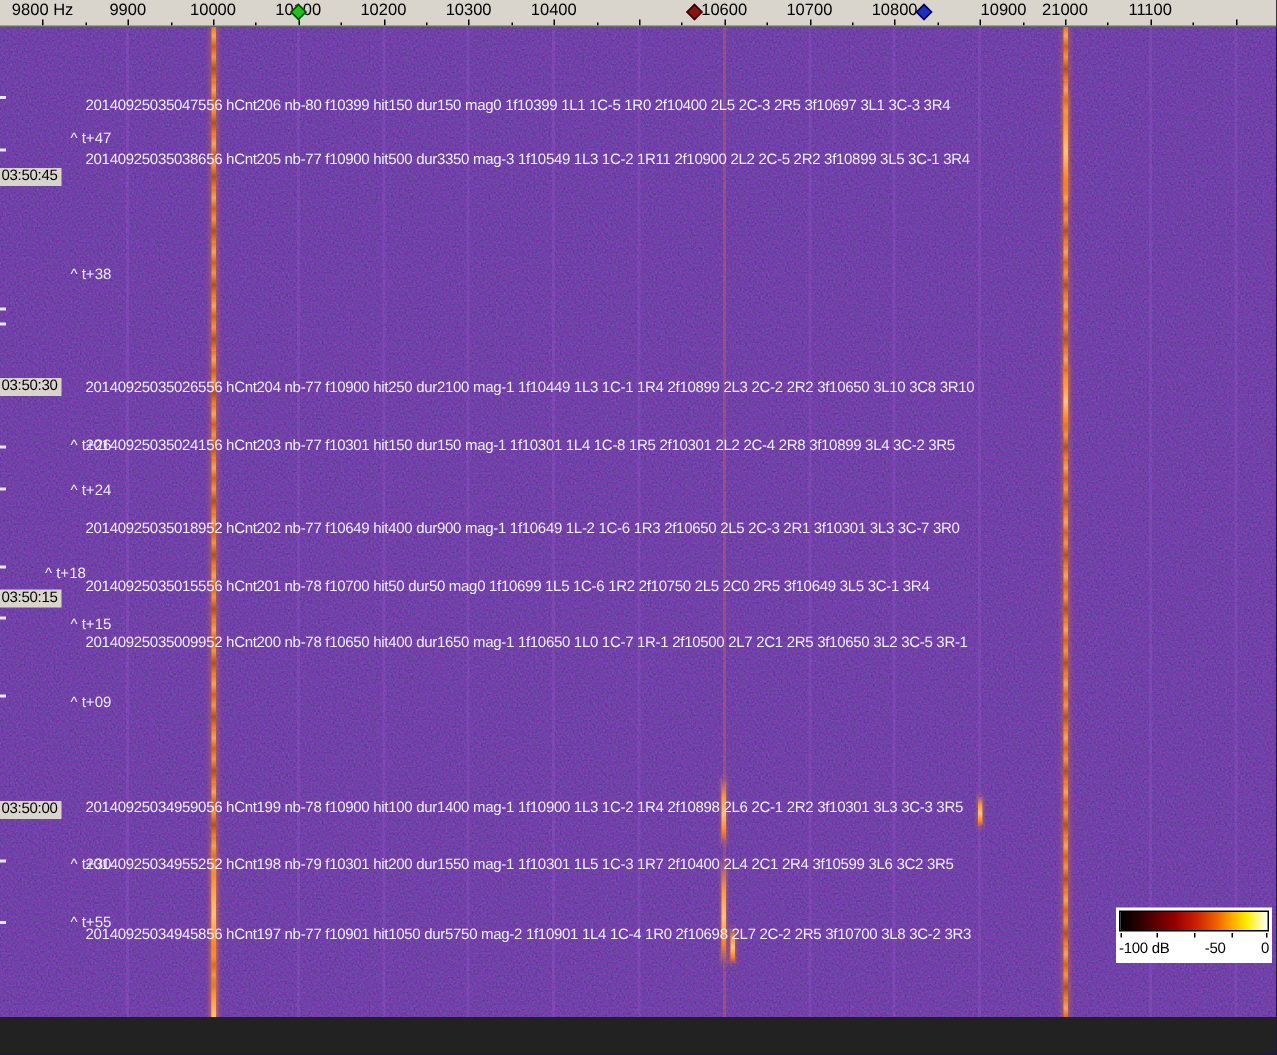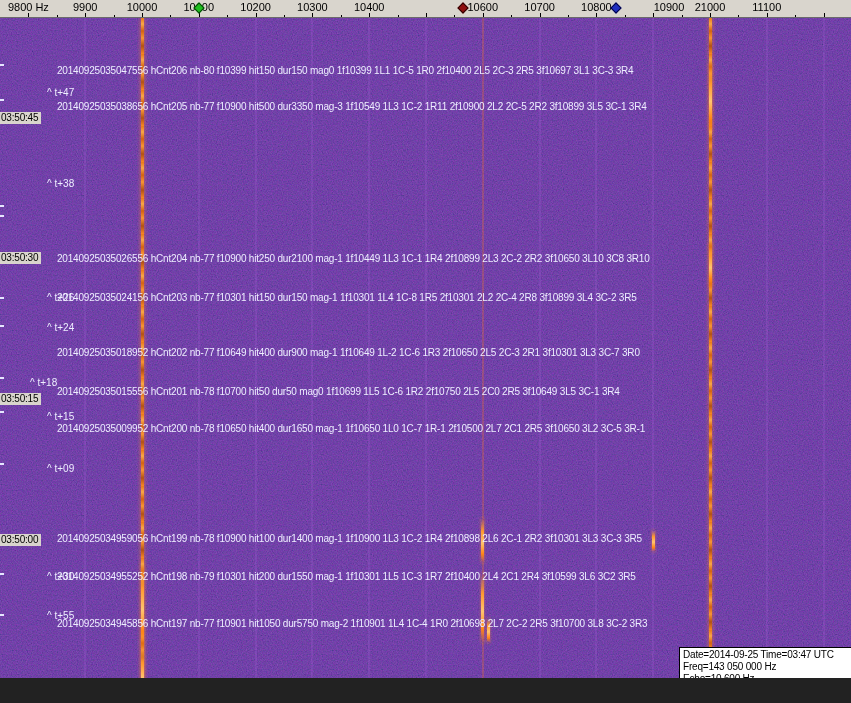--- a/index.html
+++ b/index.html
@@ -179,21 +179,30 @@
         <div class="t-marker" style="left: 47px; top: 160px;">^ t+38</div>
         <div class="t-marker" style="left: 47px; top: 274px;">^ t+26</div>
         <div class="t-marker" style="left: 47px; top: 304px;">^ t+24</div>
         <div class="t-marker" style="left: 30px; top: 359px;">^ t+18</div>
         <div class="t-marker" style="left: 47px; top: 393px;">^ t+15</div>
         <div class="t-marker" style="left: 47px; top: 445px;">^ t+09</div>
         <div class="t-marker" style="left: 47px; top: 553px;">^ t+30</div>
         <div class="t-marker" style="left: 47px; top: 592px;">^ t+55</div>
       </div>
 
-
-    <div class="info-box">
-      <div>Date=2014-09-25 Time=03:47 UTC</div>
-      <div>Freq=143 050 000 Hz</div>
-      <div>Echo=10 600 Hz</div>
-      <div>HPHK</div>
+    <div class="legend">
+      <div class="legend-bar"></div>
+      <div class="legend-ticks">
+        <i style="left:1%"></i>
+          <i style="left:25%"></i>
+          <i style="left:50%"></i>
+          <i style="left:75%"></i>
+          <i style="left:98%"></i>
+      </div>
+      <div class="legend-labels">
+        <span>-100 dB</span>
+        <span>-50</span>
+        <span>0</span>
+      </div>
     </div>
+
   </div>
 </div>
 
 </body></html>

